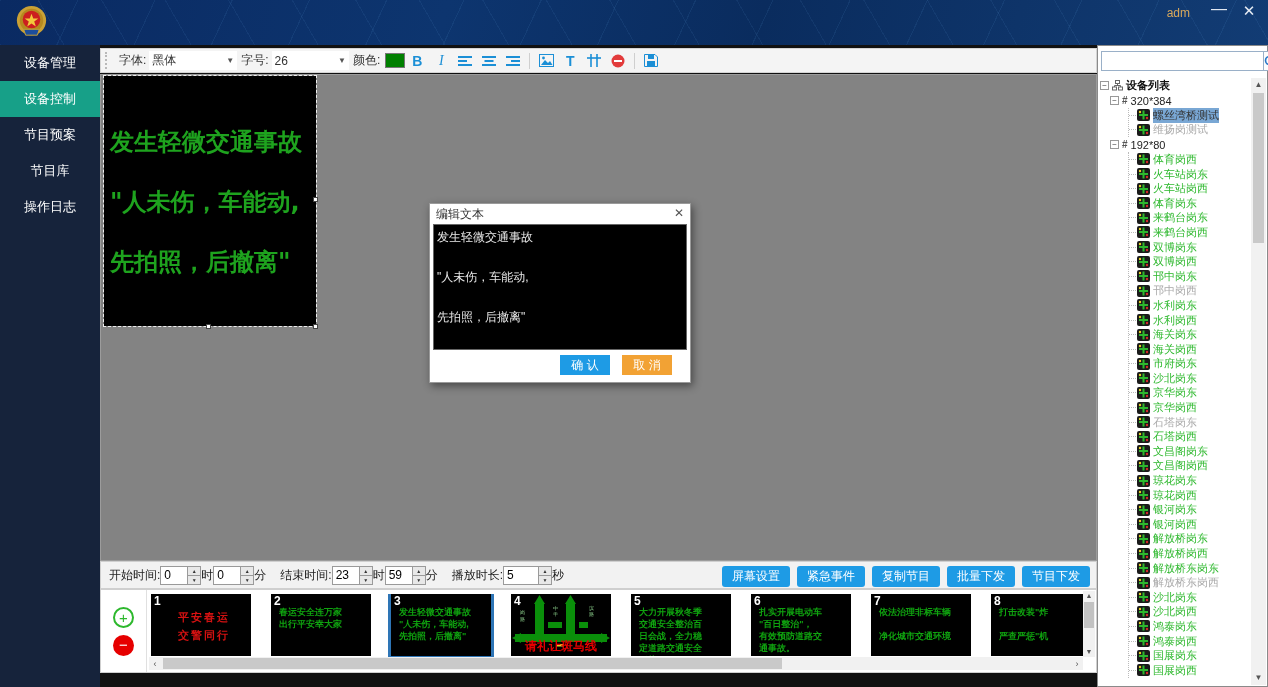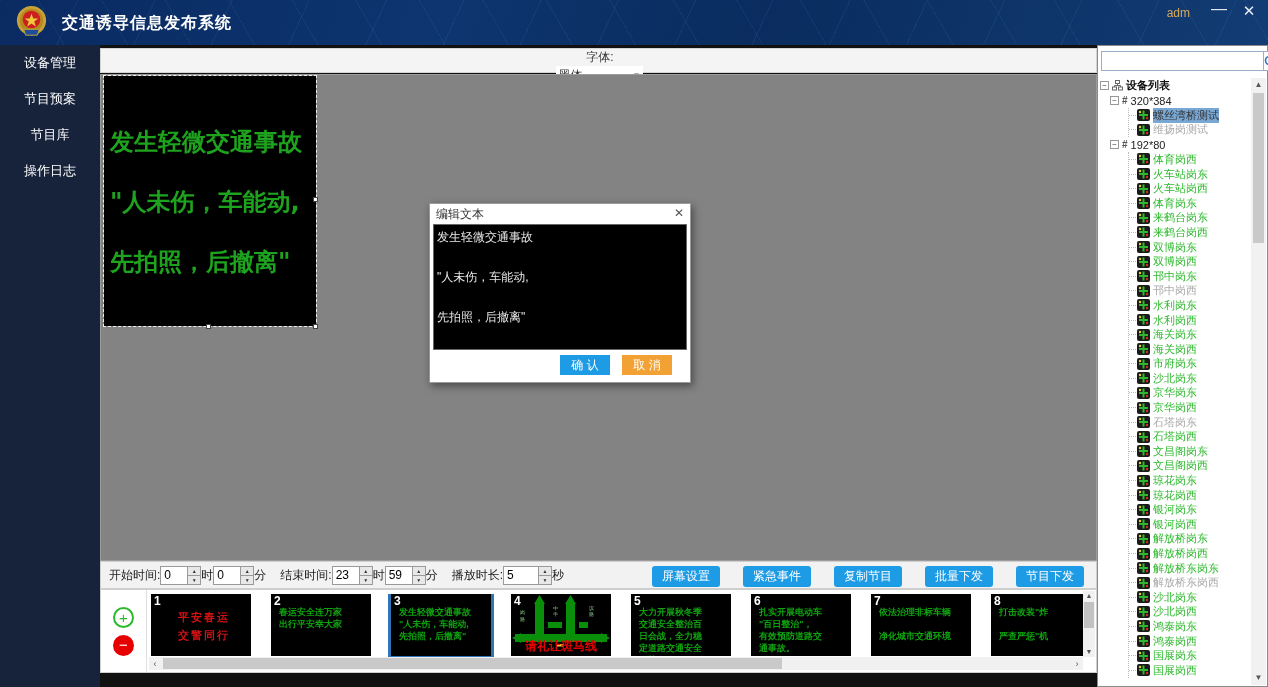--- a/index.html
+++ b/index.html
@@ -22,21 +22,21 @@
   .win-close { right:8px; font-size:15px; }
 
   
   .sidebar { position:absolute; left:0; top:45px; width:100px; height:642px; background:#16233b; }
   .side-item { height:36px; line-height:36px; text-align:center; color:#fff; font-size:13px; cursor:pointer; }
   .side-item.active { background:#17a088; }
 
   
   .main { position:absolute; left:100px; top:45px; width:997px; height:642px; background:#111; }
   .toolbar { position:absolute; left:0; top:3px; width:997px; height:25px; background:#f4f4f4;
-    border:1px solid #d4d4d4; display:flex; align-items:center; font-size:12px; color:#333; padding-left:2px;flex-direction:column; }
+    border:1px solid #d4d4d4; display:flex; align-items:center; font-size:12px; color:#333; padding-left:2px; }
   .tb-grip { width:5px; height:17px; border-left:2px dotted #b9b9b9; margin:0 5px 0 2px; }
   .tb-label { margin:0 3px 0 4px; }
   .tb-combo { background:#fff; border:1px solid #fff; height:19px; display:flex; align-items:center; padding:0 2px; min-width:66px;gap:44px; }
   .tb-combo .val { flex:1; }
   .tb-arrow { color:#555; font-size:8px; margin-left:6px; }
   .swatch { width:20px; height:15px; background:#008000; border:1px solid #777; margin-left:2px; }
   .tb-btn { width:22px; height:20px; display:flex; align-items:center; justify-content:center; color:#1b8fd6; margin:0 1px; cursor:pointer; }
   .tb-b { font-weight:bold; font-size:14px; }
   .tb-i { font-style:italic; font-family:"Liberation Serif",serif; font-size:14px; }
   .tb-sep { width:1px; height:16px; background:#cfcfcf; margin:0 4px; }
@@ -66,21 +66,21 @@
 
   
   .schedule { position:absolute; left:0; top:516px; width:997px; height:28px; background:#f2f2f2;
     border:1px solid #cfcfcf; display:flex; align-items:center; font-size:12px; color:#222; padding-left:8px; }
   .sch-label { margin:0 0; }
   .spinbox { display:flex; align-items:stretch; border:1px solid #9a9a9a; background:#fff; height:19px; }
   .spinbox input { width:26px; border:none; font-size:12px; padding-left:3px; font-family:"Liberation Sans",sans-serif; }
   .spin { width:13px; border-left:1px solid #9a9a9a; display:flex; flex-direction:column; }
   .spin span { flex:1; font-size:5px; line-height:8px; text-align:center; color:#333; background:#e8e8e8; cursor:pointer; }
   .spin span + span { border-top:1px solid #9a9a9a; }
-  .actions { position:absolute; right:12px; top:4px; display:flex; gap:23px; }
+  .actions { position:absolute; right:6px; top:4px; display:flex; gap:7px; }
   .act-btn { background:#1e9be5; color:#fff; border:none; border-radius:3px; height:21px; padding:0 10px; font-size:12px; cursor:pointer; }
 
   
   .playlist { position:absolute; left:0; top:544px; width:997px; height:84px; background:#fff; border:1px solid #cfcfcf; }
   .pl-ctrl { position:absolute; left:0; top:0; width:46px; height:82px; border-right:1px solid #e0e0e0;
     display:flex; flex-direction:column; align-items:center; justify-content:center; gap:7px; }
   .btn-add { width:21px; height:21px; border-radius:50%; border:2px solid #2db82d; color:#2db82d; background:#fff;
     font-size:15px; line-height:17px; text-align:center; cursor:pointer; }
   .btn-del { width:21px; height:21px; border-radius:50%; border:none; background:#e60000; color:#fff;
     font-size:15px; line-height:20px; text-align:center; cursor:pointer; }
@@ -138,31 +138,31 @@
 <div class="app">
 
   <div class="header">
     <svg class="logo" viewBox="0 0 40 40">
       <circle cx="20" cy="18" r="15" fill="#caa135"></circle>
       <circle cx="20" cy="18" r="12" fill="#b5891f"></circle>
       <circle cx="20" cy="17" r="9" fill="#cc1f1f"></circle>
       <path d="M20 11 L21.8 16 L27 16 L22.8 19 L24.4 24 L20 21 L15.6 24 L17.2 19 L13 16 L18.2 16 Z" fill="#f3c93c"></path>
       <path d="M12 27 L28 27 L26 33 L14 33 Z" fill="#1d4e9c" stroke="#caa135" stroke-width="1"></path>
     </svg>
-    <div class="app-title">交通诱导信息发布系统</div>
     <div class="hdr-user">adm</div>
     <div class="win-btn win-min">—</div>
     <div class="win-btn win-close">✕</div>
   </div>
 
   <div class="sidebar">
 
 
       <div class="side-item"><span>设备管理</span></div>
 
+      <div class="side-item active"><span>设备控制</span></div>
 
       <div class="side-item"><span>节目预案</span></div>
 
       <div class="side-item"><span>节目库</span></div>
 
 
 
       <div class="side-item"><span>操作日志</span></div>
     </div>
 

